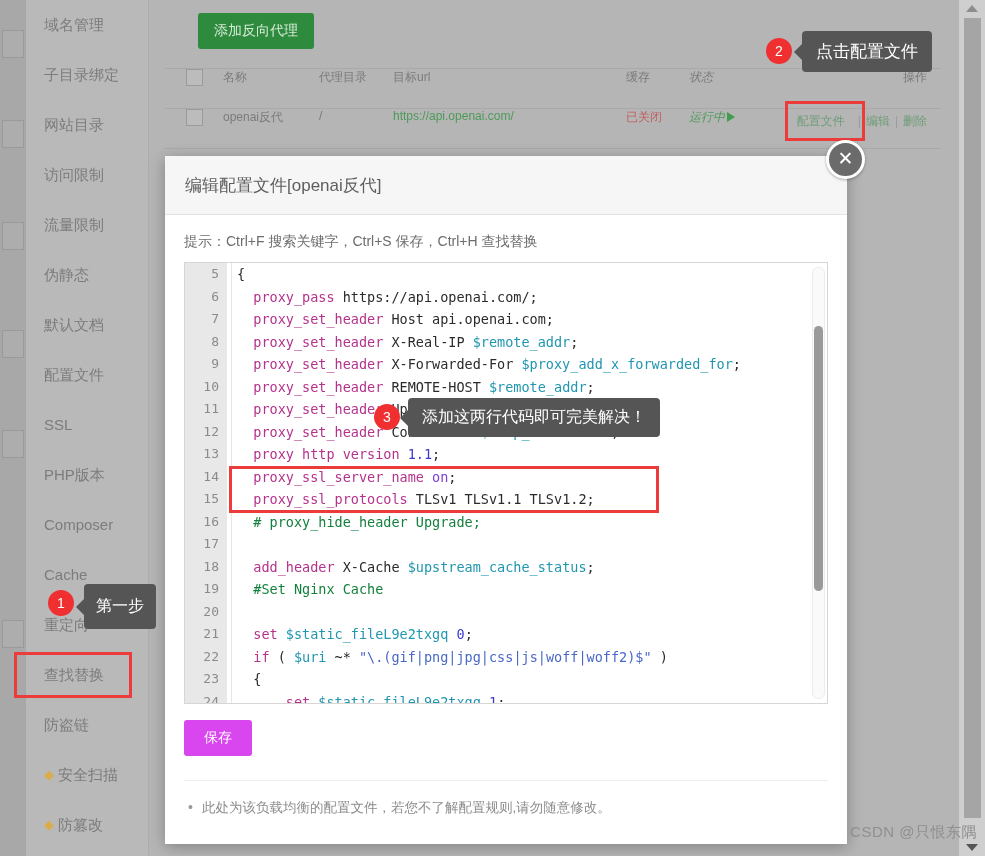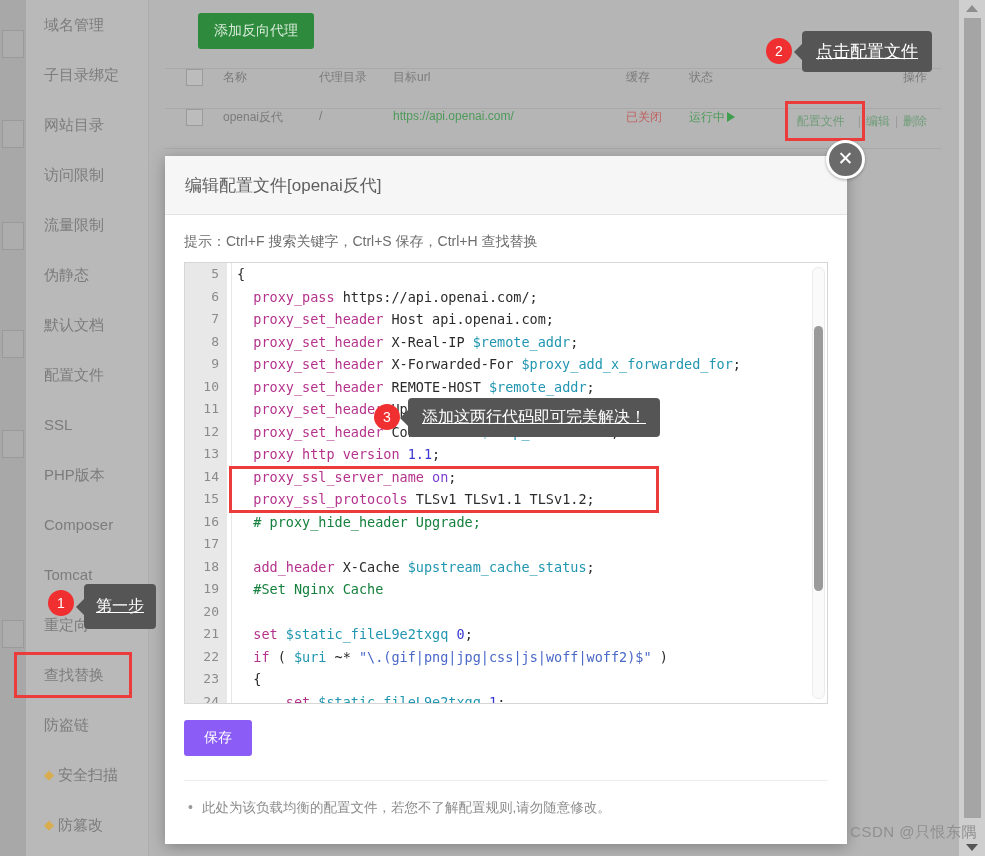--- a/index.html
+++ b/index.html
@@ -95,21 +95,21 @@
     width: 15px; height: 15px;
     border: 1px solid #9b9b9b;
     background: #bcbcbc;
     display: inline-block;
     cursor: pointer;
   }
   .cell-name { width: 96px; }
   .cell-dir { width: 74px; }
   .cell-url { width: 213px; }
   .cell-cache { width: 63px; margin-left: 20px; }
-  .cell-status { width: 85px; }
+  .cell-status { width: 85px; font-style: italic; }
   .cell-ops { flex: 1; text-align: right; padding-right: 14px; }
   .link-green { color: #4e9a5a; }
   .link-red { color: #c06060; }
   .ops-link { color: #6f9d78; cursor: pointer; }
   .ops-sep { color: #9b9b9b; margin: 0 5px; }
   .play-tri {
     display: inline-block;
     width: 0; height: 0;
     border-left: 8px solid #3f9e4f;
     border-top: 5px solid transparent;
@@ -256,21 +256,21 @@
     left: 44px; top: 202.5px;
     width: 430px; height: 47px;
     border: 3px solid #ec3b3b;
     box-sizing: border-box;
     pointer-events: none;
     z-index: 5;
   }
 
   .save-btn {
     margin-top: 16px;
-    background: #8b5cf6;
+    background: #d946ef;
     color: #fff;
     border: none;
     font-size: 14px;
     padding: 9px 20px;
     border-radius: 3px;
     cursor: pointer;
   }
   .dlg-note {
     margin-top: 24px;
     padding-top: 18px;
@@ -301,21 +301,20 @@
   }
   .tip {
     position: absolute;
     background: #555555;
     color: #fff;
     font-size: 17px;
     padding: 9px 14px;
     border-radius: 4px;
     z-index: 39;
     white-space: nowrap;
-    text-decoration: underline;
   }
   .tip::before {
     content: "";
     position: absolute;
     left: -8px; top: 50%;
     margin-top: -8px;
     border-top: 8px solid transparent;
     border-bottom: 8px solid transparent;
     border-right: 8px solid #555555;
   }
@@ -354,21 +353,21 @@
       <div class="side-item"><span>子目录绑定</span></div>
       <div class="side-item"><span>网站目录</span></div>
       <div class="side-item"><span>访问限制</span></div>
       <div class="side-item"><span>流量限制</span></div>
       <div class="side-item"><span>伪静态</span></div>
       <div class="side-item"><span>默认文档</span></div>
       <div class="side-item"><span>配置文件</span></div>
       <div class="side-item"><span>SSL</span></div>
       <div class="side-item"><span>PHP版本</span></div>
       <div class="side-item"><span>Composer</span></div>
-      <div class="side-item"><span>Tomcat</span></div>
+      <div class="side-item"><span>Cache</span></div>
       <div class="side-item"><span>重定向</span></div>
       <div class="side-item sel-box"><span>查找替换</span></div>
       <div class="side-item"><span>防盗链</span></div>
       <div class="side-item"><span class="gem">◆</span><span>安全扫描</span></div>
       <div class="side-item"><span class="gem">◆</span><span>防篡改</span></div>
     </div>
 
   <div class="main">
     <button class="add-btn">添加反向代理</button>
 

